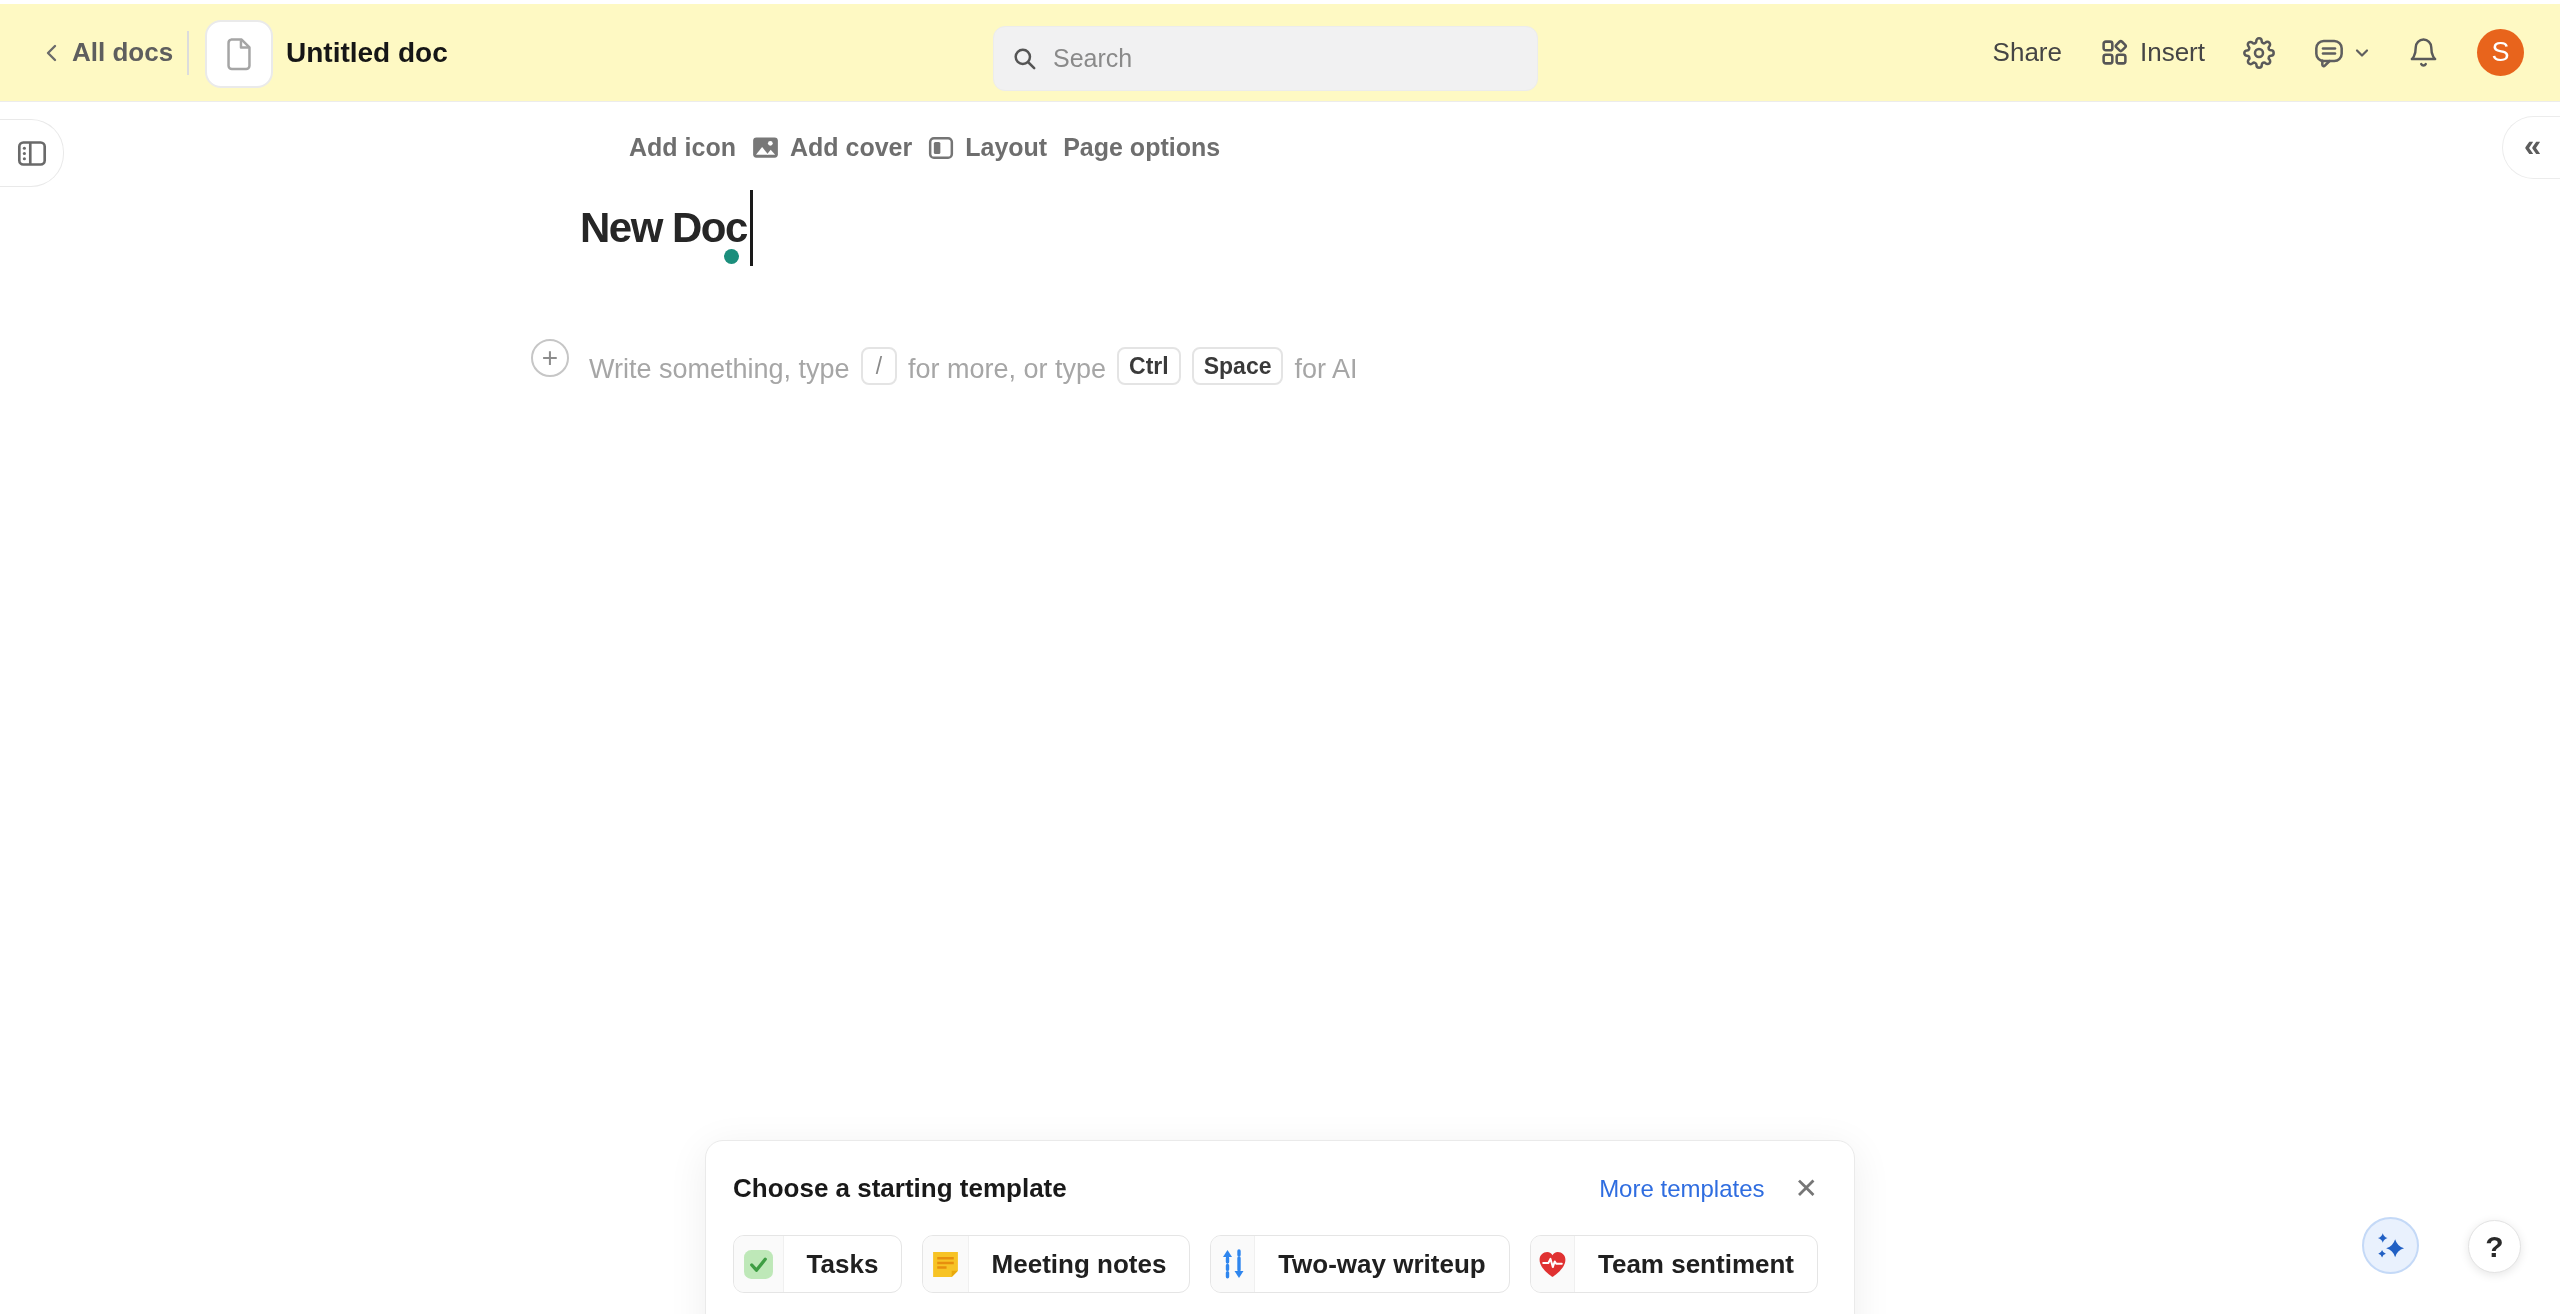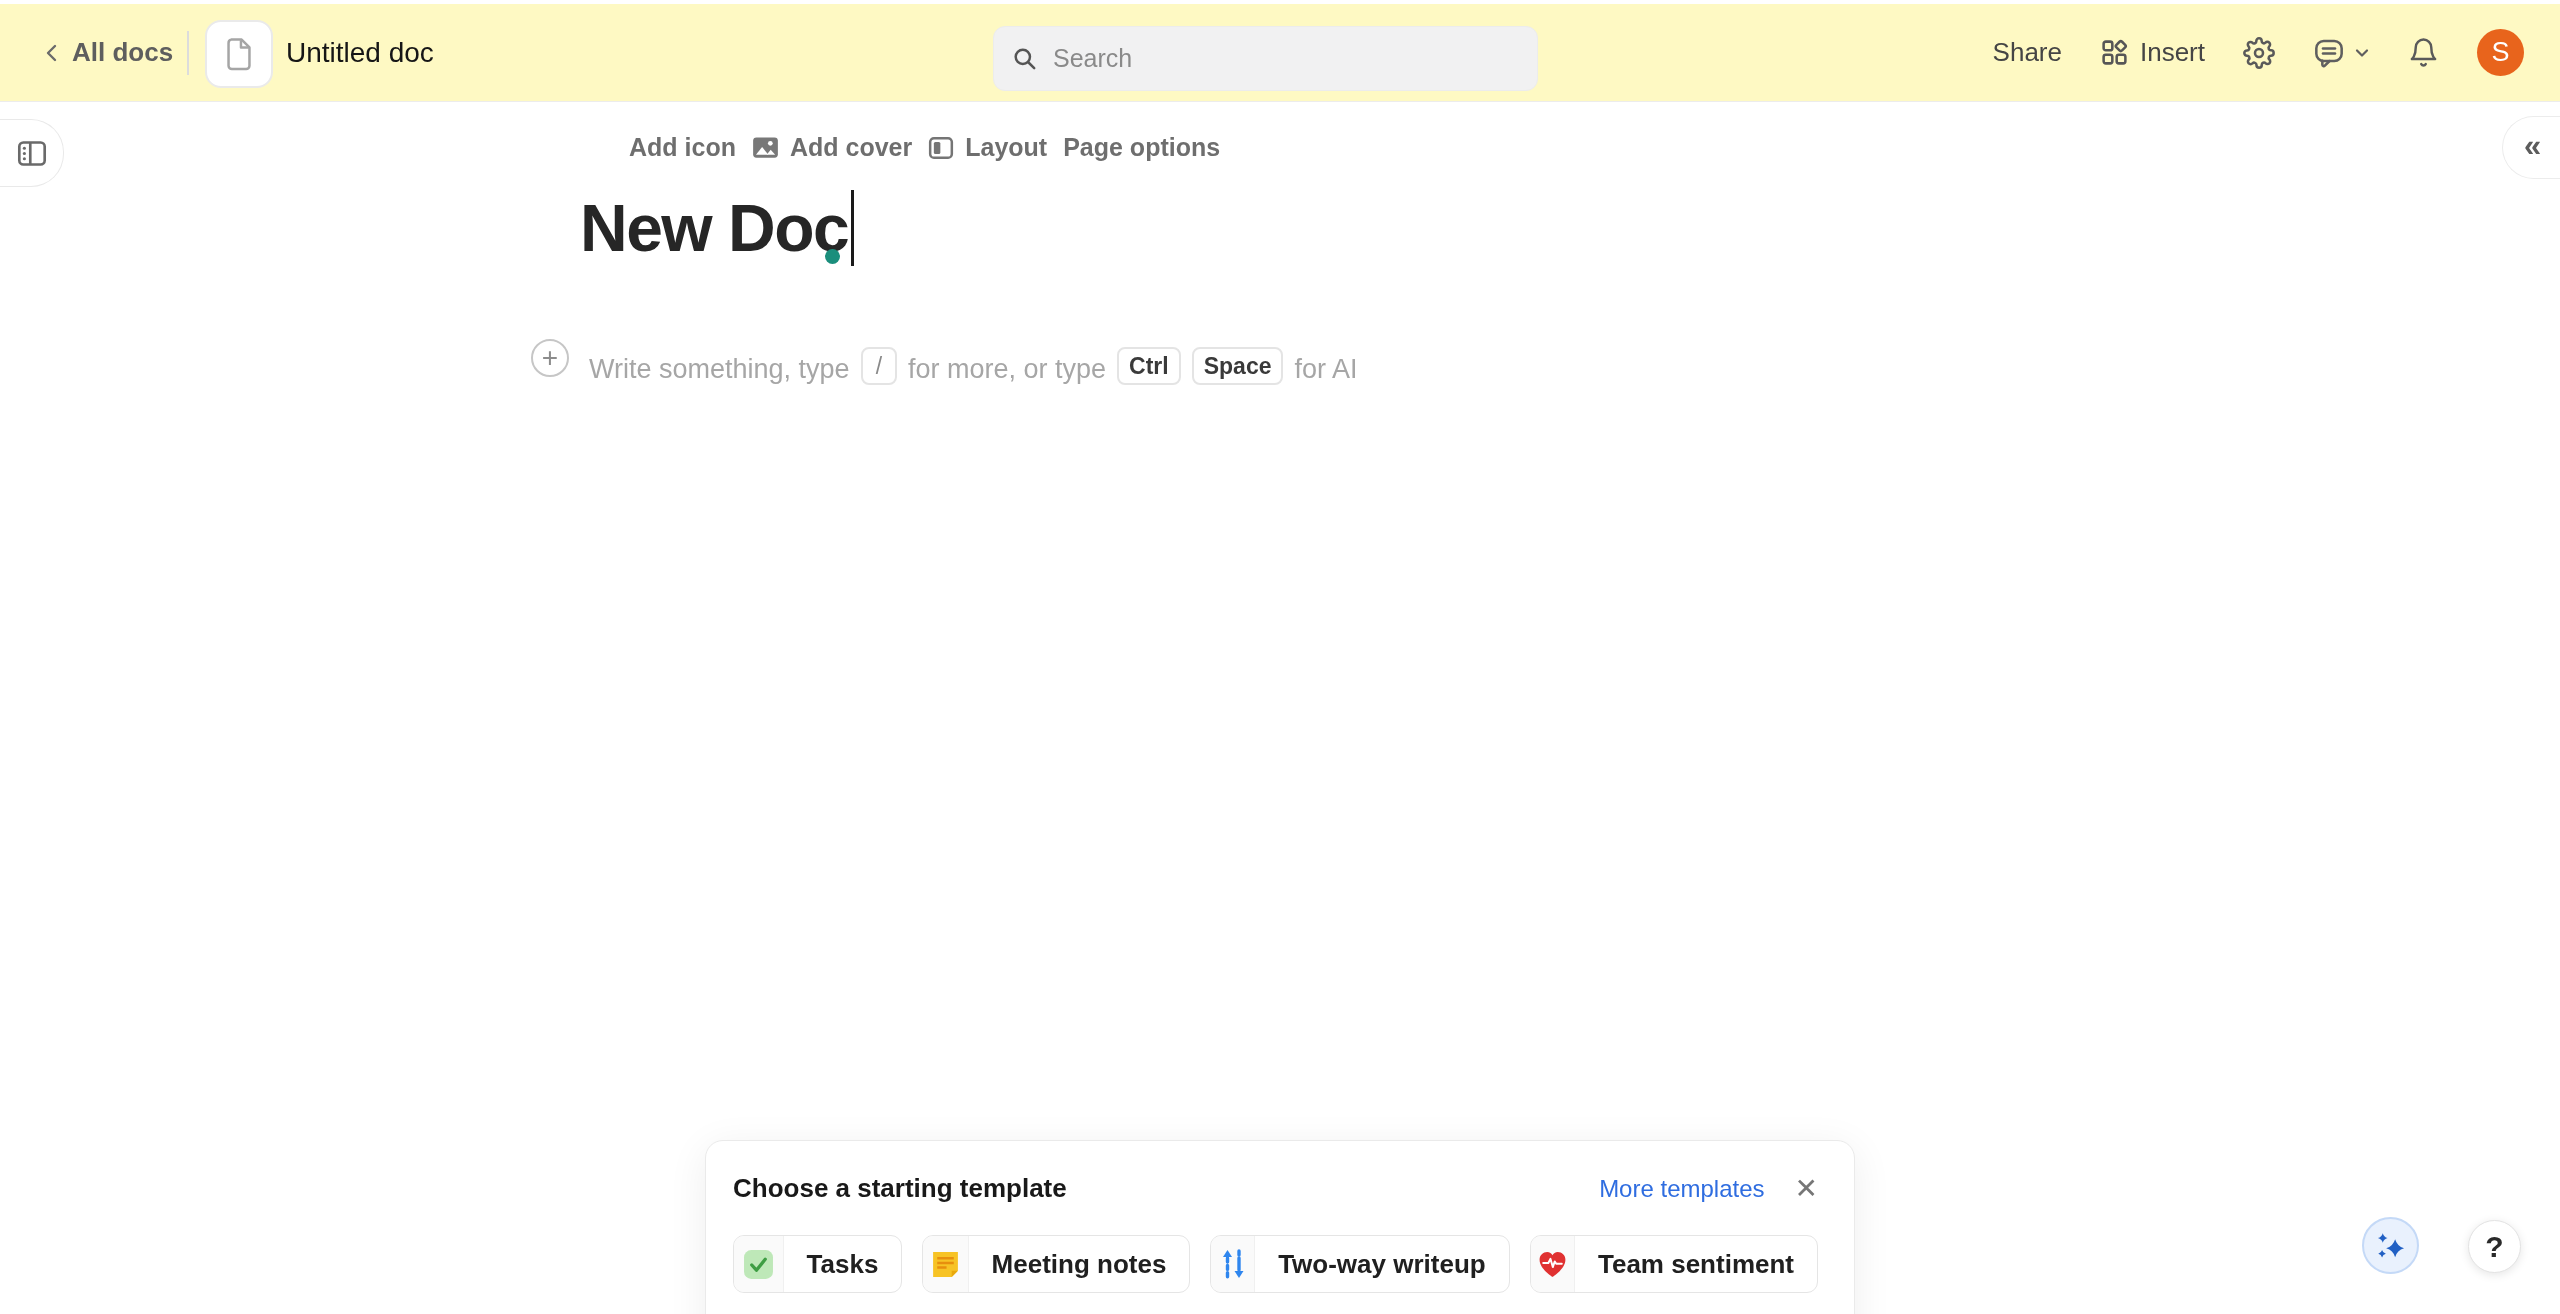--- a/index.html
+++ b/index.html
@@ -7,39 +7,39 @@
     width:2560px;height:1314px;position:relative;overflow:hidden;background:#ffffff;
     font-family:"Liberation Sans","DejaVu Sans",sans-serif;
     -webkit-font-smoothing:antialiased;
   }
   
   .topbar{position:absolute;top:4px;left:0;width:2560px;height:97px;background:#fef9c3;border-bottom:1.5px solid #ECECEC;}
   .back-btn{position:absolute;left:44px;top:0;height:97px;display:flex;align-items:center;gap:13px;cursor:pointer;}
   .back-label{font-size:26px;font-weight:700;color:#5E5E5E;}
   .tb-divider{position:absolute;left:187px;top:27px;width:2px;height:44px;background:#DCDCDC;}
   .doc-icon-box{position:absolute;left:205px;top:16px;width:64px;height:64px;border:2px solid #EAEAEA;border-radius:16px;display:flex;align-items:center;justify-content:center;background:#fff;cursor:pointer;}
-  .doc-title{position:absolute;left:286px;top:0;height:97px;display:flex;align-items:center;font-size:28px;font-weight:400;color:#161616;}
+  .doc-title{position:absolute;left:286px;top:0;height:97px;display:flex;align-items:center;font-size:28px;font-weight:700;color:#161616;}
   .search{position:absolute;left:993px;top:22px;width:545px;height:65px;background:#F1F1F2;border:1px solid #ECECEC;border-radius:12px;display:flex;align-items:center;gap:13px;padding:0 16px 0 18px;box-sizing:border-box;}
   .search input{flex:1;border:none;background:transparent;outline:none;font-size:25px;color:#3c3c3c;font-family:inherit;}
   .search input::placeholder{color:#8A8A8A;opacity:1;}
   .tb-right{position:absolute;right:36px;top:0;height:97px;display:flex;align-items:center;gap:38px;}
   .tb-text{font-size:26px;font-weight:500;color:#454545;cursor:pointer;}
   .insert-btn{display:flex;align-items:center;gap:11px;cursor:pointer;}
   .icon-btn{display:flex;align-items:center;justify-content:center;cursor:pointer;}
   .comment-group{display:flex;align-items:center;gap:9px;cursor:pointer;}
   .avatar{width:47px;height:47px;border-radius:50%;background:#E8641C;color:#fff;font-size:27px;font-weight:400;display:flex;align-items:center;justify-content:center;cursor:pointer;}
   
   .left-pill{position:absolute;left:0;top:119px;width:63px;height:66px;background:#fff;border:1.5px solid #E9E9E9;border-left:none;border-radius:0 33px 33px 0;display:flex;align-items:center;justify-content:center;cursor:pointer;}
   .right-pill{position:absolute;right:0;top:116px;width:58px;height:63px;background:#fff;border:1.5px solid #ECECEC;border-right:none;border-radius:32px 0 0 32px;display:flex;align-items:center;justify-content:center;cursor:pointer;font-size:31px;font-weight:700;color:#5C5C5C;letter-spacing:-2px;padding-bottom:4px;box-sizing:border-box;}
   
   .page-toolbar{position:absolute;left:629px;top:133px;display:flex;align-items:center;gap:16px;}
   .pt-item{display:flex;align-items:center;gap:11px;font-size:25px;font-weight:600;color:#6E6E6E;cursor:pointer;}
   
   .title-row{position:absolute;left:580px;top:188px;display:flex;align-items:flex-start;}
-  .doc-heading{margin:0;font-size:66px;font-weight:800;color:#262626;letter-spacing:-1.5px;line-height:80px;cursor:text;}
+  .doc-heading{margin:0;font-size:42px;font-weight:800;color:#262626;letter-spacing:-1.5px;line-height:80px;cursor:text;}
   .cursor{position:relative;display:inline-block;width:3px;height:76px;background:#1A1A1A;margin-left:3px;margin-top:2px;}
   .cursor-dot{position:absolute;left:-26px;bottom:2px;width:15px;height:15px;border-radius:50%;background:#1B8E7C;}
   
   .block-row{position:absolute;left:531px;top:331px;display:flex;align-items:center;cursor:text;}
   .add-block-btn{width:38px;height:38px;border:2px solid #C6C6C6;border-radius:50%;color:#8C8C8C;font-size:28px;font-weight:400;line-height:34px;display:flex;align-items:center;justify-content:center;margin-right:20px;cursor:pointer;box-sizing:border-box;}
   .ph{display:flex;align-items:flex-end;gap:11px;font-size:27px;color:#A6A6A6;margin-top:16px;}
   .key{border:2px solid #E4E4E4;border-radius:8px;background:#fff;font-size:23px;padding:2px 10px;line-height:30px;}
   .key.slash{color:#8A8A8A;padding:2px 13px;}
   .key.dark{color:#3A3A3A;font-weight:700;}
   

